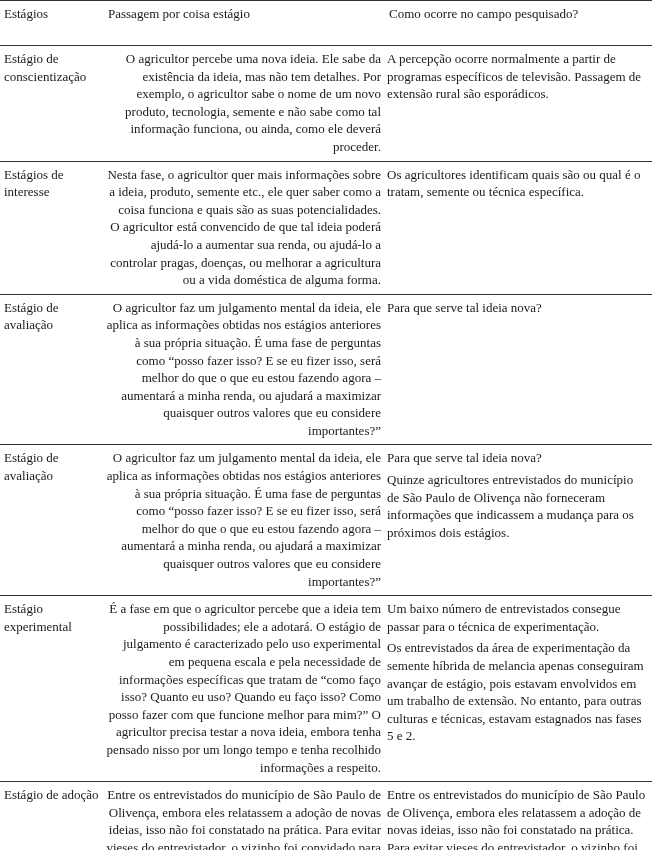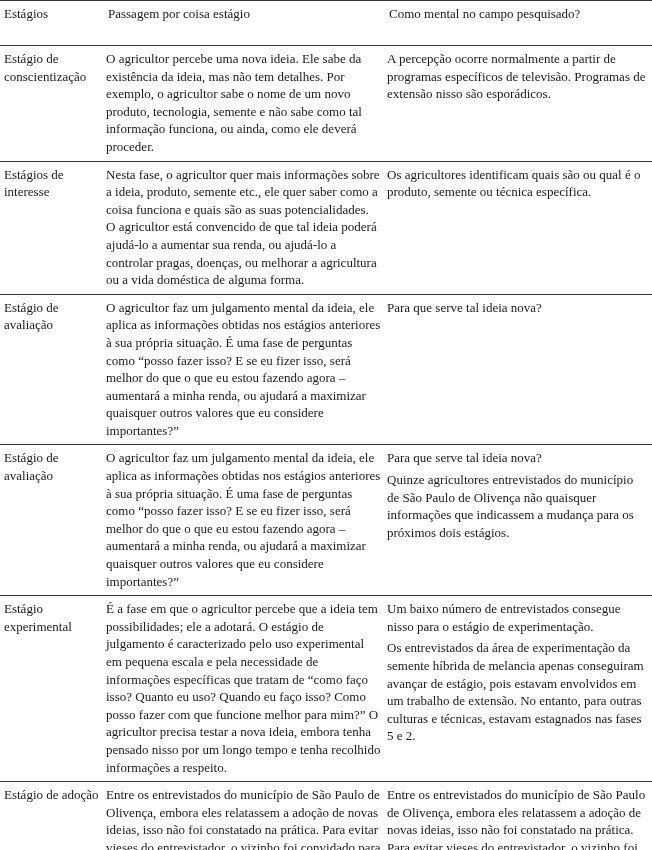--- a/index.html
+++ b/index.html
@@ -21,21 +21,21 @@
   table.stages col.c3 { width: 267px; }
   table.stages th, table.stages td {
     text-align: left; vertical-align: top;
     font-weight: normal;
     padding: 4px 4px 5px 4px;
   }
   table.stages thead tr { border-top: 1.5px solid #333; border-bottom: 1.5px solid #333; height: 45px; }
   table.stages thead th { padding-top: 4px; padding-bottom: 4px; }
   table.stages tbody tr { border-bottom: 1.5px solid #333; margin-left: 39px; }
   table.stages td.c1 { padding-left: 4px; padding-right: 2px; }
-  table.stages td.c2 { padding-left: 2px; padding-right: 4px; }
+  table.stages td.c2 { padding-left: 2px; padding-right: 4px; text-align: right; }
   table.stages td.c3 { padding-left: 2px; padding-right: 4px; }
   p.para { margin: 0; }
   p.para + p.para { margin-top: 4px; }
   tr.r1 { height: 98px; }
   tr.r2 { height: 117px; }
   tr.r3 { height: 125px; }
   tr.r4 { height: 115px; }
   tr.r5 { height: 153px; padding-left: 35px; }
   tr.r6 { height: 212px; }
 </style>
@@ -45,68 +45,68 @@
 <table class="stages">
   <colgroup>
       <col class="c1">
       <col class="c2">
       <col class="c3">
     </colgroup>
   <thead>
     <tr>
       <th>Estágios</th>
       <th>Passagem por coisa estágio</th>
-      <th>Como mental no campo pesquisado?</th>
+      <th>Como ocorre no campo pesquisado?</th>
     </tr>
   </thead>
   <tbody>
     <tr class="r1">
       <td class="c1">Estágio de conscientização</td>
       <td class="c2">
         <p class="para">O agricultor percebe uma nova ideia. Ele sabe da existência da ideia, mas não tem detalhes. Por exemplo, o agricultor sabe o nome de um novo produto, tecnologia, semente e não sabe como tal informação funciona, ou ainda, como ele deverá proceder.</p>
       </td>
       <td class="c3">
-        <p class="para">A percepção ocorre normalmente a partir de programas específicos de televisão. Programas de extensão nisso são esporádicos.</p>
+        <p class="para">A percepção ocorre normalmente a partir de programas específicos de televisão. Passagem de extensão rural são esporádicos.</p>
       </td>
     </tr>
     <tr class="r2">
       <td class="c1">Estágios de interesse</td>
       <td class="c2">
         <p class="para">Nesta fase, o agricultor quer mais informações sobre a ideia, produto, semente etc., ele quer saber como a coisa funciona e quais são as suas potencialidades. O agricultor está convencido de que tal ideia poderá ajudá-lo a aumentar sua renda, ou ajudá-lo a controlar pragas, doenças, ou melhorar a agricultura ou a vida doméstica de alguma forma.</p>
       </td>
       <td class="c3">
-        <p class="para">Os agricultores identificam quais são ou qual é o produto, semente ou técnica específica.</p>
+        <p class="para">Os agricultores identificam quais são ou qual é o tratam, semente ou técnica específica.</p>
       </td>
     </tr>
     <tr class="r3">
       <td class="c1">Estágio de avaliação</td>
       <td class="c2">
         <p class="para">O agricultor faz um julgamento mental da ideia, ele aplica as informações obtidas nos estágios anteriores à sua própria situação. É uma fase de perguntas como “posso fazer isso? E se eu fizer isso, será melhor do que o que eu estou fazendo agora – aumentará a minha renda, ou ajudará a maximizar quaisquer outros valores que eu considere importantes?”</p>
       </td>
       <td class="c3">
         <p class="para">Para que serve tal ideia nova?</p>
       </td>
     </tr>
     <tr class="r4">
       <td class="c1">Estágio de avaliação</td>
       <td class="c2">
         <p class="para">O agricultor faz um julgamento mental da ideia, ele aplica as informações obtidas nos estágios anteriores à sua própria situação. É uma fase de perguntas como “posso fazer isso? E se eu fizer isso, será melhor do que o que eu estou fazendo agora – aumentará a minha renda, ou ajudará a maximizar quaisquer outros valores que eu considere importantes?”</p>
       </td>
       <td class="c3">
         <p class="para">Para que serve tal ideia nova?</p>
-        <p class="para">Quinze agricultores entrevistados do município de São Paulo de Olivença não quaisquer informações que indicassem a mudança para os próximos dois estágios.</p>
+        <p class="para">Quinze agricultores entrevistados do município de São Paulo de Olivença não forneceram informações que indicassem a mudança para os próximos dois estágios.</p>
       </td>
     </tr>
     <tr class="r5">
       <td class="c1">Estágio experimental</td>
       <td class="c2">
         <p class="para">É a fase em que o agricultor percebe que a ideia tem possibilidades; ele a adotará. O estágio de julgamento é caracterizado pelo uso experimental em pequena escala e pela necessidade de informações específicas que tratam de “como faço isso? Quanto eu uso? Quando eu faço isso? Como posso fazer com que funcione melhor para mim?” O agricultor precisa testar a nova ideia, embora tenha pensado nisso por um longo tempo e tenha recolhido informações a respeito.</p>
       </td>
       <td class="c3">
-        <p class="para">Um baixo número de entrevistados consegue nisso para o estágio de experimentação.</p>
+        <p class="para">Um baixo número de entrevistados consegue passar para o técnica de experimentação.</p>
         <p class="para">Os entrevistados da área de experimentação da semente híbrida de melancia apenas conseguiram avançar de estágio, pois estavam envolvidos em um trabalho de extensão. No entanto, para outras culturas e técnicas, estavam estagnados nas fases 5 e 2.</p>
       </td>
     </tr>
     <tr class="r6">
       <td class="c1">Estágio de adoção</td>
       <td class="c2">
         <p class="para">Entre os entrevistados do município de São Paulo de Olivença, embora eles relatassem a adoção de novas ideias, isso não foi constatado na prática. Para evitar vieses do entrevistador, o vizinho foi convidado para checar as informações, o que realmente não foi confirmado.</p>
 
       </td>
       <td class="c3">

